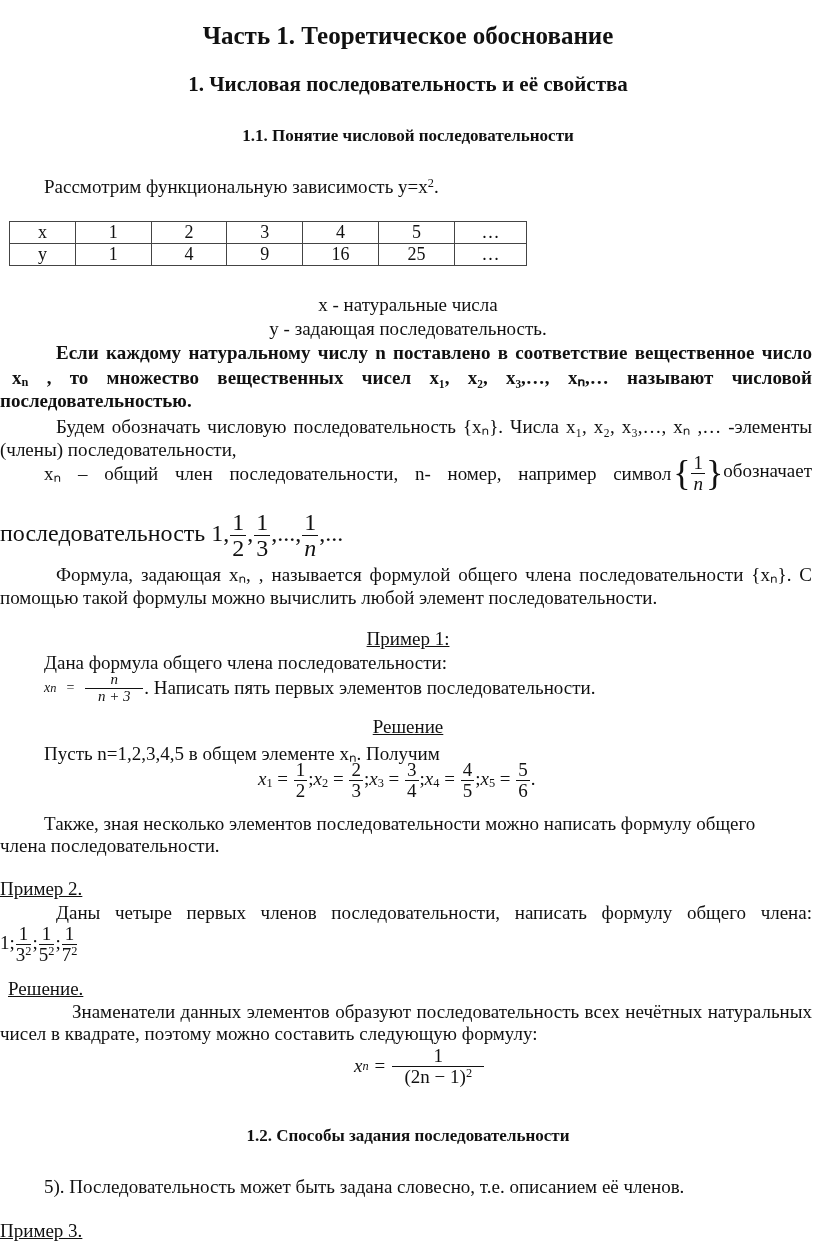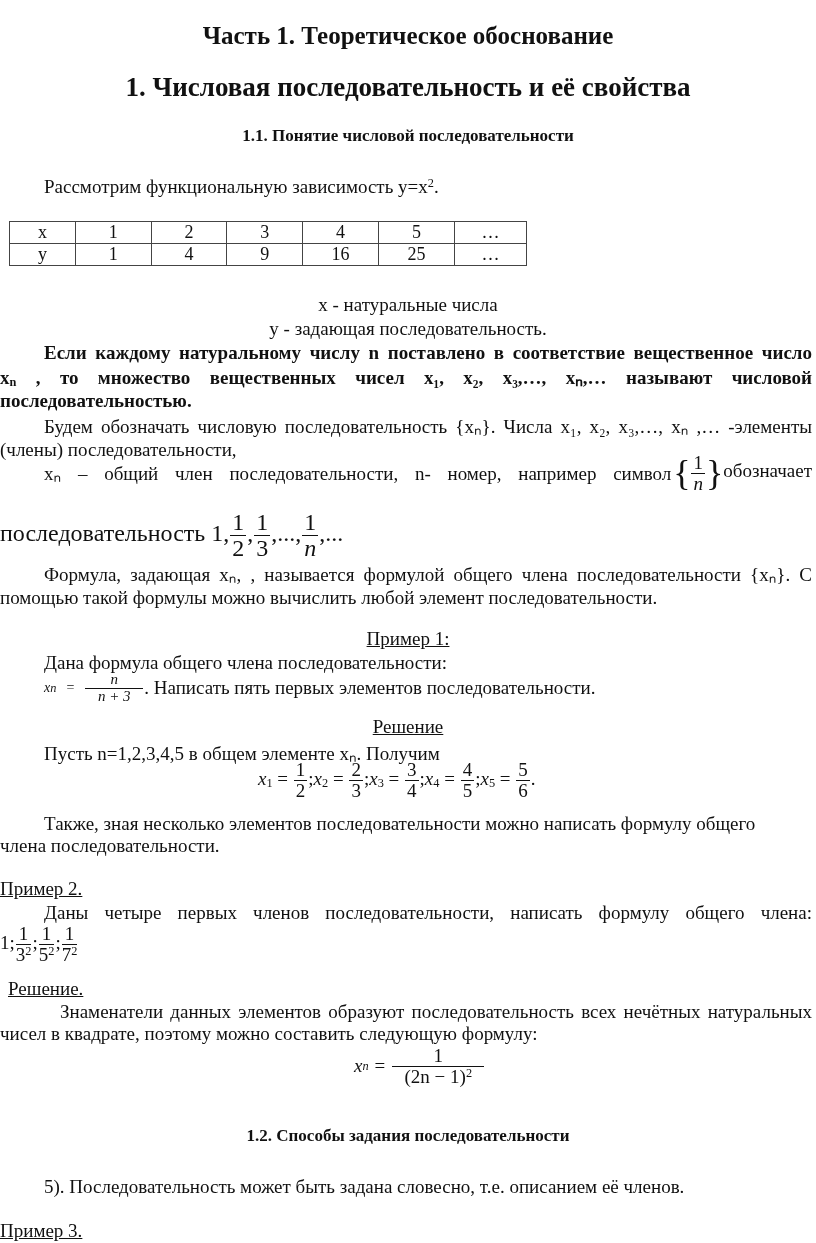--- a/index.html
+++ b/index.html
@@ -3,25 +3,25 @@
 <meta charset="utf-8">
 <style>
   html, body { margin: 0; padding: 0; background: #ffffff; }
   body {
     width: 816px; height: 1243px; position: relative; overflow: hidden;
     font-family: "Liberation Serif", serif; color: #111; font-size: 19px;
   }
   .abs { position: absolute; }
   .center { left: 0; width: 816px; text-align: center; }
   .h1 { font-weight: bold; font-size: 25px; }
-  .h2 { font-weight: bold; font-size: 27px; }
+  .h2 { font-weight: bold; font-size: 21px; }
   .h3 { font-weight: bold; font-size: 17px; }
   .bold { font-weight: bold; }
   .u { text-decoration: underline; }
-  .just { text-align: justify; text-align-last: justify; }
+  .just { text-align: justify; text-align-last: justify; margin-left: 12px; }
   sub { font-size: 0.65em; vertical-align: -0.2em; line-height: 0; }
   sup { font-size: 0.65em; vertical-align: 0.5em; line-height: 0; }
   i.m { font-style: italic; }
   table.xy { border-collapse: collapse; font-size: 18px; }
   table.xy td { border: 1px solid #444; text-align: center; height: 21px; padding: 0; }
   .frac { display: inline-block; vertical-align: middle; text-align: center; margin: 0 1px; }
   .frac > span { display: block; line-height: 1.05; }
   .frac > span.num { border-bottom: 1px solid #111; padding: 0 2px; }
   .mathrow { font-size: 24px; }
   .brace { font-size: 36px; vertical-align: middle; font-weight: 200; }

